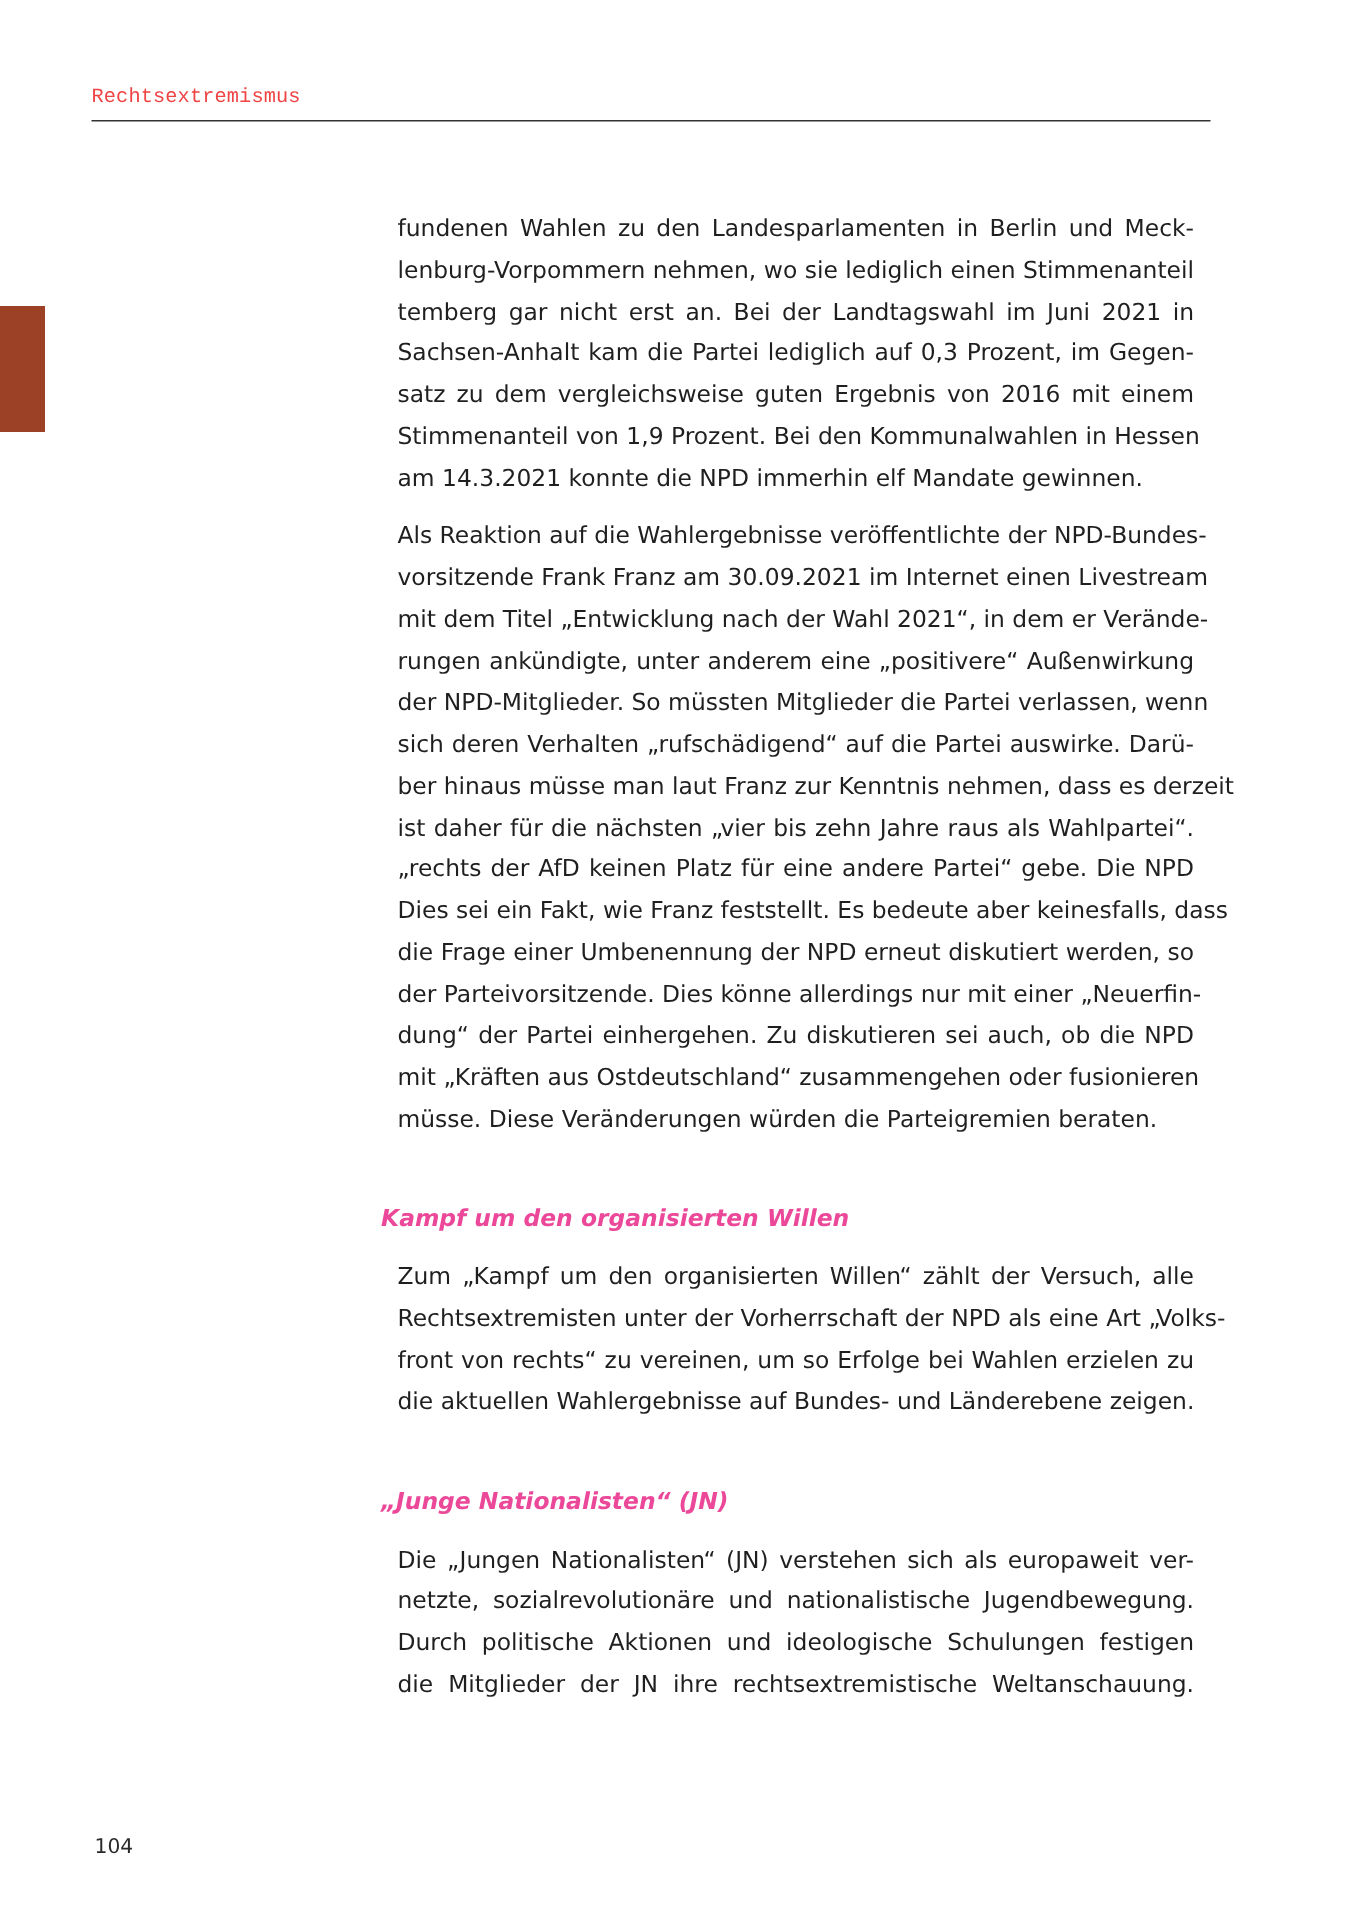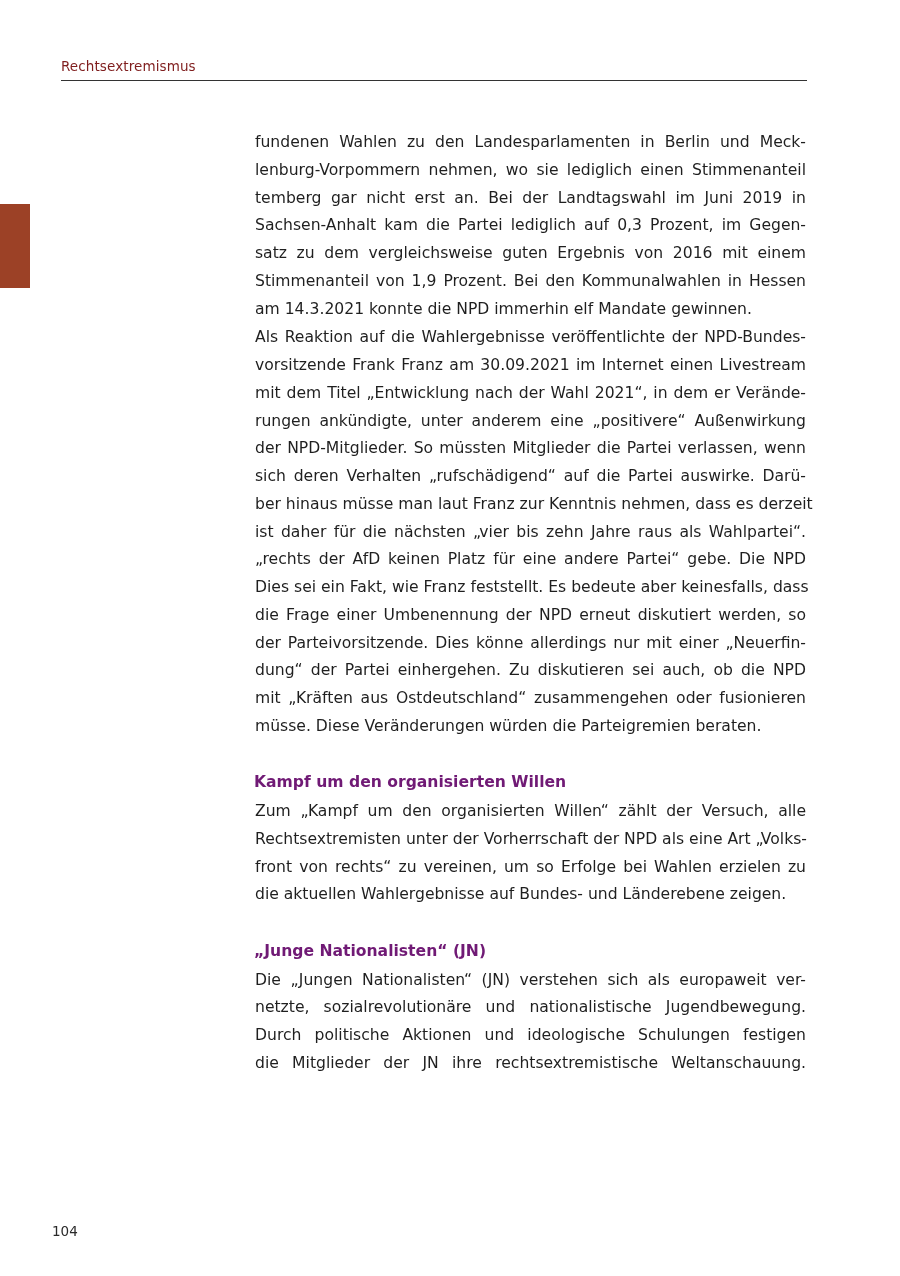--- a/index.html
+++ b/index.html
@@ -13,22 +13,23 @@
       position: relative;
       overflow: hidden;
       font-family: "DejaVu Sans", "Liberation Sans", sans-serif;
       color: #1f1f1f;
     }
     .running-header {
       position: absolute;
       left: 61px;
       top: 58px;
       font-size: 13.5px;
-      color: #7f1d1d;
+      color: #ef4444;
       letter-spacing: 0.1px;
+      font-family: Liberation Mono, monospace;
     }
     .header-rule {
       position: absolute;
       left: 61px;
       top: 80px;
       width: 746px;
       height: 0;
       border-top: 1.3px solid #333;
     }
     .side-tab {
@@ -43,63 +44,64 @@
       position: absolute;
       left: 254px;
       top: 128px;
       width: 553px;
       font-size: 15.6px;
       line-height: 27.75px;
       text-align: justify;
       color: #1f1f1f;
     }
     .body-col p {
-      margin: 1px;
+      margin: 11px;
       hyphens: manual;
     }
     .body-col .line {
       display: block;
       text-align: justify;
       text-align-last: justify;
       white-space: nowrap;
       overflow: visible;
     }
     .body-col .line.last {
       text-align-last: left;
     }
     .section-heading {
-      color: #701a75;
+      color: #ec4899;
       margin: 0;
       font-size: 15.6px;
       line-height: 27.75px;
+      font-style: italic;
     }
     .gap {
       height: 27.75px;
     }
     .page-number {
       position: absolute;
-      left: 52px;
+      left: 63px;
       top: 1223px;
       font-size: 13.5px;
       color: #2a2a2a;
     }
   </style>
 </head>
 <body>
 
 <div class="running-header">Rechtsextremismus</div>
 <div class="header-rule"></div>
 <div class="side-tab"></div>
 
 <div class="body-col">
 
   <p>
     <span class="line">fundenen Wahlen zu den Landesparlamenten in Berlin und Meck-</span>
     <span class="line">lenburg-Vorpommern nehmen, wo sie lediglich einen Stimmenanteil</span>
-    <span class="line">temberg gar nicht erst an. Bei der Landtagswahl im Juni 2019 in</span>
+    <span class="line">temberg gar nicht erst an. Bei der Landtagswahl im Juni 2021 in</span>
     <span class="line">Sachsen-Anhalt kam die Partei lediglich auf 0,3 Prozent, im Gegen-</span>
     <span class="line">satz zu dem vergleichsweise guten Ergebnis von 2016 mit einem</span>
     <span class="line">Stimmenanteil von 1,9 Prozent. Bei den Kommunalwahlen in Hessen</span>
     <span class="line last">am 14.3.2021 konnte die NPD immerhin elf Mandate gewinnen.</span>
   </p>
 
   <p>
     <span class="line">Als Reaktion auf die Wahlergebnisse veröffentlichte der NPD-Bundes-</span>
     <span class="line">vorsitzende Frank Franz am 30.09.2021 im Internet einen Livestream</span>
     <span class="line">mit dem Titel „Entwicklung nach der Wahl 2021“, in dem er Verände-</span>

